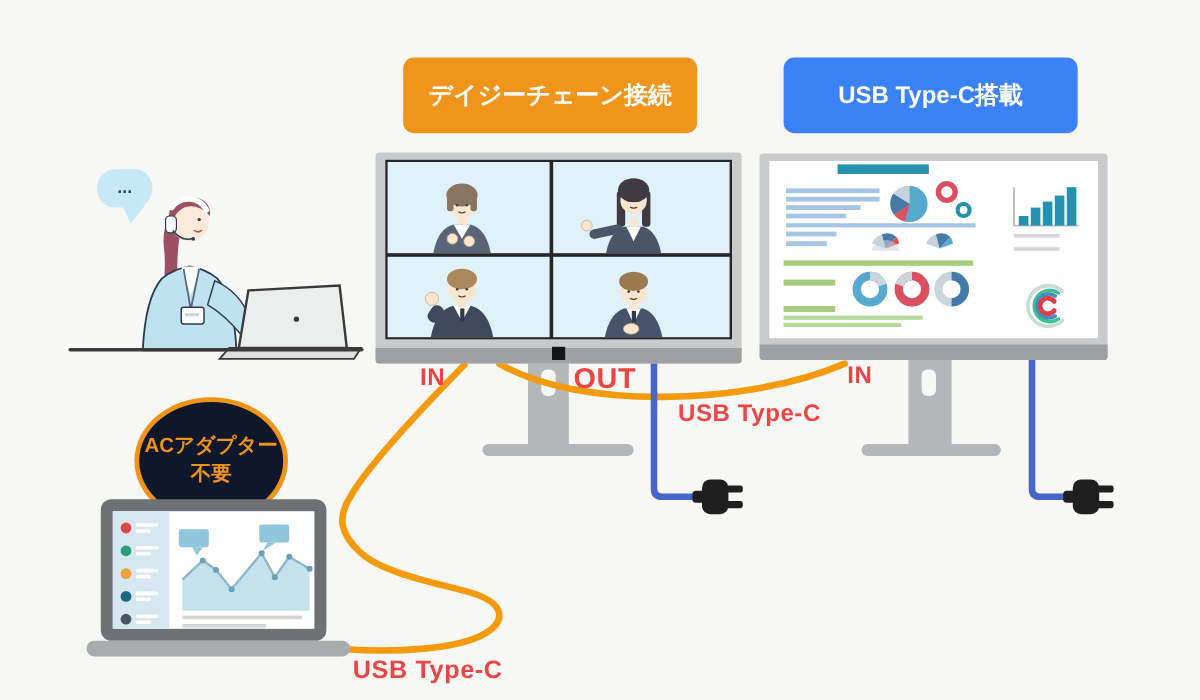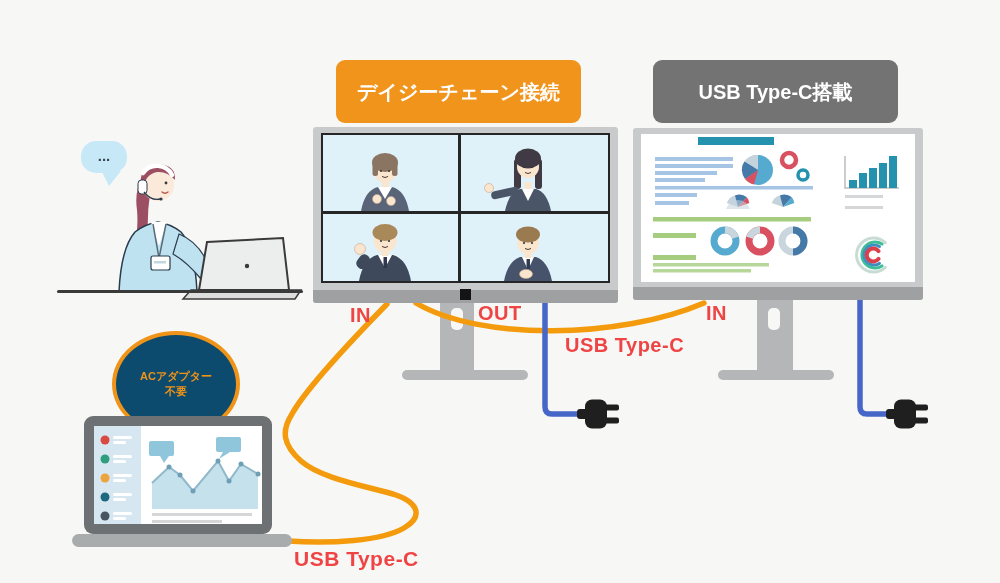--- a/index.html
+++ b/index.html
@@ -2,21 +2,21 @@
 <html><head>
 <meta charset="utf-8">
 <style>
   * { margin:0; padding:0; box-sizing:border-box; }
   body { font-family:"Liberation Sans","DejaVu Sans",sans-serif; background:#e9e9e7; }
   #canvas { position:relative; width:1000px; height:583px; background:#f7f7f5; overflow:hidden; }
 
   
   .toplabel { position:absolute; width:245px; height:63px; border-radius:9px;
     display:flex; flex-direction:column; align-items:center; justify-content:center;
-    color:#fff; font-weight:bold; font-size:20px; line-height:1.4; text-align:center; z-index:5;margin-top:12px; }
+    color:#fff; font-weight:bold; font-size:20px; line-height:1.4; text-align:center; z-index:5; }
   #label-daisy { left:336px; top:48px; background:#f0941c; }
   #label-usbc  { left:653px; top:48px; background:#5fbfbf; }
 
   
   .monitor { position:absolute; background:#c9cacb; border-radius:3px; z-index:3; }
   #monitor1 { left:313px; top:127px; width:305px; height:176px; }
   #monitor2 { left:633px; top:128px; width:290px; height:172px; }
   .monitor .screen { position:absolute; left:8px; top:6px; }
   .monitor .bottombar { position:absolute; left:0; bottom:0; width:100%; height:13px;
     background:#9fa0a1; border-radius:0 0 3px 3px; }
@@ -31,44 +31,44 @@
   #stand2-neck { left:757px; top:296px; width:36px; height:76px; }
   #stand1-base { left:402px; top:370px; width:126px; }
   #stand2-base { left:718px; top:370px; width:116px; }
 
   
   #cables { position:absolute; left:0; top:0; z-index:2; pointer-events:none; }
 
   
   .portlabel { position:absolute; font-weight:bold; color:#ef4444; z-index:5; letter-spacing:0.5px; }
   #port-in1 { left:350px; top:304px; font-size:20px; }
-  #port-out { left:478px; top:302px; font-size:20px;text-align:right; }
+  #port-out { left:478px; top:302px; font-size:24px;text-align:right; }
   #port-in2 { left:706px; top:302px; font-size:20px; }
   #usb-mid    { left:565px; top:334px; font-size:20px; }
   #usb-bottom { left:294px; top:547px; font-size:21px; }
 
   
   #ac-badge { position:absolute; left:112px; top:331px; width:128px; height:106px;
-    background:#0c4a6e; border:4px solid #ef9418; border-radius:50%;
+    background:#0f172a; border:4px solid #ef9418; border-radius:50%;
     display:flex; flex-direction:column; align-items:center; justify-content:center;
-    color:#ef9418; font-weight:bold; font-size:11px; line-height:1.35; text-align:center; z-index:1; }
+    color:#ef9418; font-weight:bold; font-size:17px; line-height:1.35; text-align:center; z-index:1; }
 
   
   #operator { position:absolute; left:55px; top:128px; z-index:1; }
   #laptop   { position:absolute; left:72px; top:414px; z-index:3; }
 </style>
 </head>
 <body>
 
 <div id="canvas">
 
   <div id="label-daisy" class="toplabel" style="background-color: rgb(240, 148, 28);">
     <span>デイジーチェーン接続</span>
   </div>
-  <div id="label-usbc" class="toplabel" style="background-color: #737373;">
+  <div id="label-usbc" class="toplabel" style="background-color: #3b82f6;">
     <span>USB Type-C搭載</span>
   </div>
 
   <svg id="operator" width="250" height="172" viewBox="0 0 250 172">
 
     <g>
       <path d="M46,42 L54,58 L66,43 Z" fill="#c7e9f7"></path>
       <rect x="26" y="13" width="46" height="32" rx="15" fill="#c7e9f7"></rect>
       <text x="49" y="33" text-anchor="middle" font-size="15" font-weight="bold" fill="#3a4a55">...</text>
     </g>

